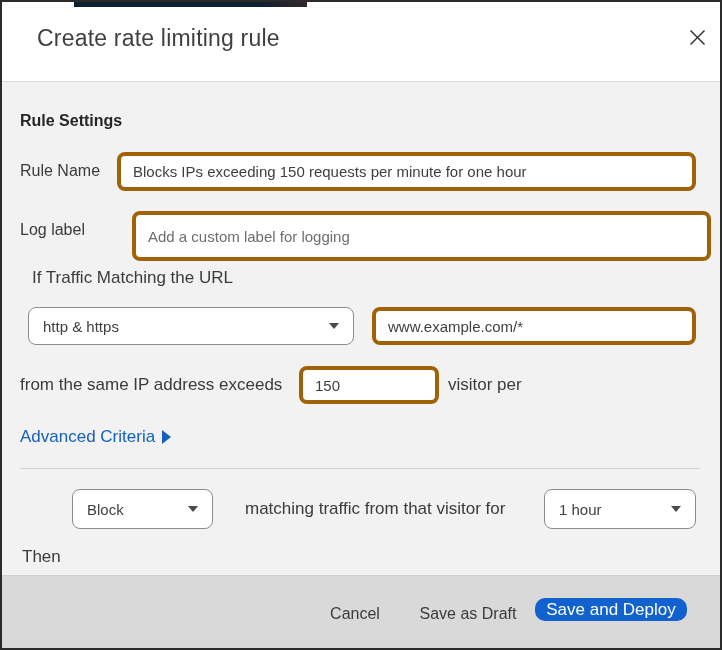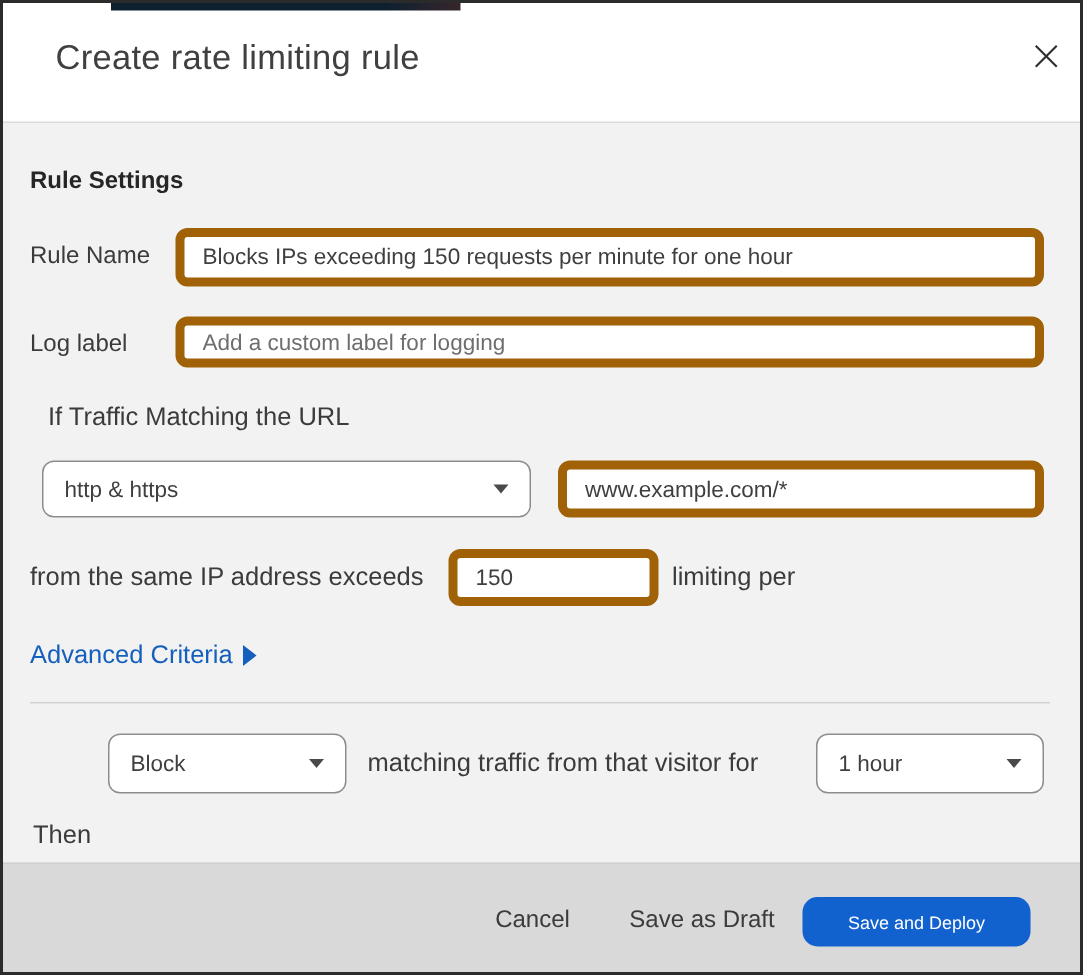--- a/index.html
+++ b/index.html
@@ -47,46 +47,46 @@
   .lbl-rule-name { left:18px; top:160px; }
   .lbl-log       { left:18px; top:219px; }
   .lbl-if        { left:30px; top:266px; font-size:17px; }
   .lbl-exceeds   { left:18px; top:373px; font-size:17px; }
   .lbl-per       { left:446px; top:373px; font-size:17px; }
   .lbl-then      { left:20px; top:497px; font-size:17px;margin-top:48px; }
   .lbl-match     { left:243px; top:497px; font-size:17px; }
 
   .txt-input {
     position:absolute; background:#ffffff;
-    border:6px solid #a16207; border-radius:8px;
+    border:4px solid #a16207; border-radius:8px;
     font-family:"Liberation Sans", sans-serif;
     font-size:15px; color:#3f3f3f; padding:0 12px; outline:none;
   }
   .txt-input::placeholder { color:#6e6e6e; opacity:1; }
   .inp-rule-name { left:115px; top:150px; width:579px; height:39px; }
-  .inp-log       { left:115px; top:209px; width:579px; height:34px; }
+  .inp-log       { left:130px; top:209px; width:579px; height:50px; }
   .inp-url       { left:370px; top:305px; width:324px; height:38px; }
   .inp-count     { left:297px; top:364px; width:140px; height:38px; }
 
   .select-box {
     position:absolute; background:#ffffff;
     border:1px solid #8d8d8d; border-radius:8px;
     display:flex; align-items:center;
     font-size:15px; color:#3f3f3f;
     padding:0 14px; cursor:pointer;
   }
   .select-box .caret {
     position:absolute; right:14px; top:50%; margin-top:-3px;
     width:0; height:0;
     border-left:5px solid transparent; border-right:5px solid transparent;
     border-top:6px solid #4a4a4a;
   }
   .sel-scheme   { left:26px;  top:305px; width:326px; height:38px; }
   .sel-period   { left:553px; top:364px; width:141px; height:38px; }
-  .sel-action   { left:70px;  top:487px; width:159px; height:40px; }
+  .sel-action   { left:70px;  top:487px; width:141px; height:40px; }
   .sel-duration { left:542px; top:487px; width:152px; height:40px; }
 
   .adv-link {
     position:absolute; left:18px; top:425px;
     display:flex; align-items:center; gap:7px;
     font-size:17px; color:#1560bd; cursor:pointer;
   }
   .adv-arrow {
     width:0; height:0;
     border-top:7px solid transparent; border-bottom:7px solid transparent;
@@ -101,23 +101,23 @@
     position:absolute; left:0; top:573px; width:100%; height:73px;
     background:#d9d9d9; border-top:1px solid #cfcfcf;
   }
   .text-btn {
     position:absolute; top:600px; height:24px; line-height:24px;
     font-size:16px; color:#3b3b3b; text-align:center; cursor:pointer;
   }
   .btn-cancel { left:308px; width:90px; }
   .btn-draft  { left:408px; width:116px; }
   .btn-deploy {
-    position:absolute; left:533px; top:596px; width:152px; height:33px;
+    position:absolute; left:533px; top:596px; width:152px; height:23px;
     background:#1161cf; color:#ffffff; border:none; border-radius:10px;
-    font-family:"Liberation Sans", sans-serif; font-size:12px;
+    font-family:"Liberation Sans", sans-serif; font-size:17px;
     display:flex; align-items:center; justify-content:center; cursor:pointer;
   }
 </style>
 </head>
 <body>
 
 <div class="modal">
 
   <div class="top-strip"></div>
 
@@ -145,21 +145,21 @@
   <div class="lbl lbl-if">If Traffic Matching the URL</div>
 
   <div class="select-box sel-scheme">
     <span>http &amp; https</span>
     <span class="caret"></span>
   </div>
   <input class="txt-input inp-url" type="text" value="www.example.com/*" style="">
 
   <div class="lbl lbl-exceeds">from the same IP address exceeds</div>
   <input class="txt-input inp-count" type="text" value="150" style="">
-  <div class="lbl lbl-per">limiting per</div>
+  <div class="lbl lbl-per">visitor per</div>
 
   <div class="adv-link">
     <span>Advanced Criteria</span>
     <span class="adv-arrow"></span>
   </div>
 
   <div class="mid-divider"></div>
 
   <div class="lbl lbl-then">Then</div>
   <div class="select-box sel-action">

